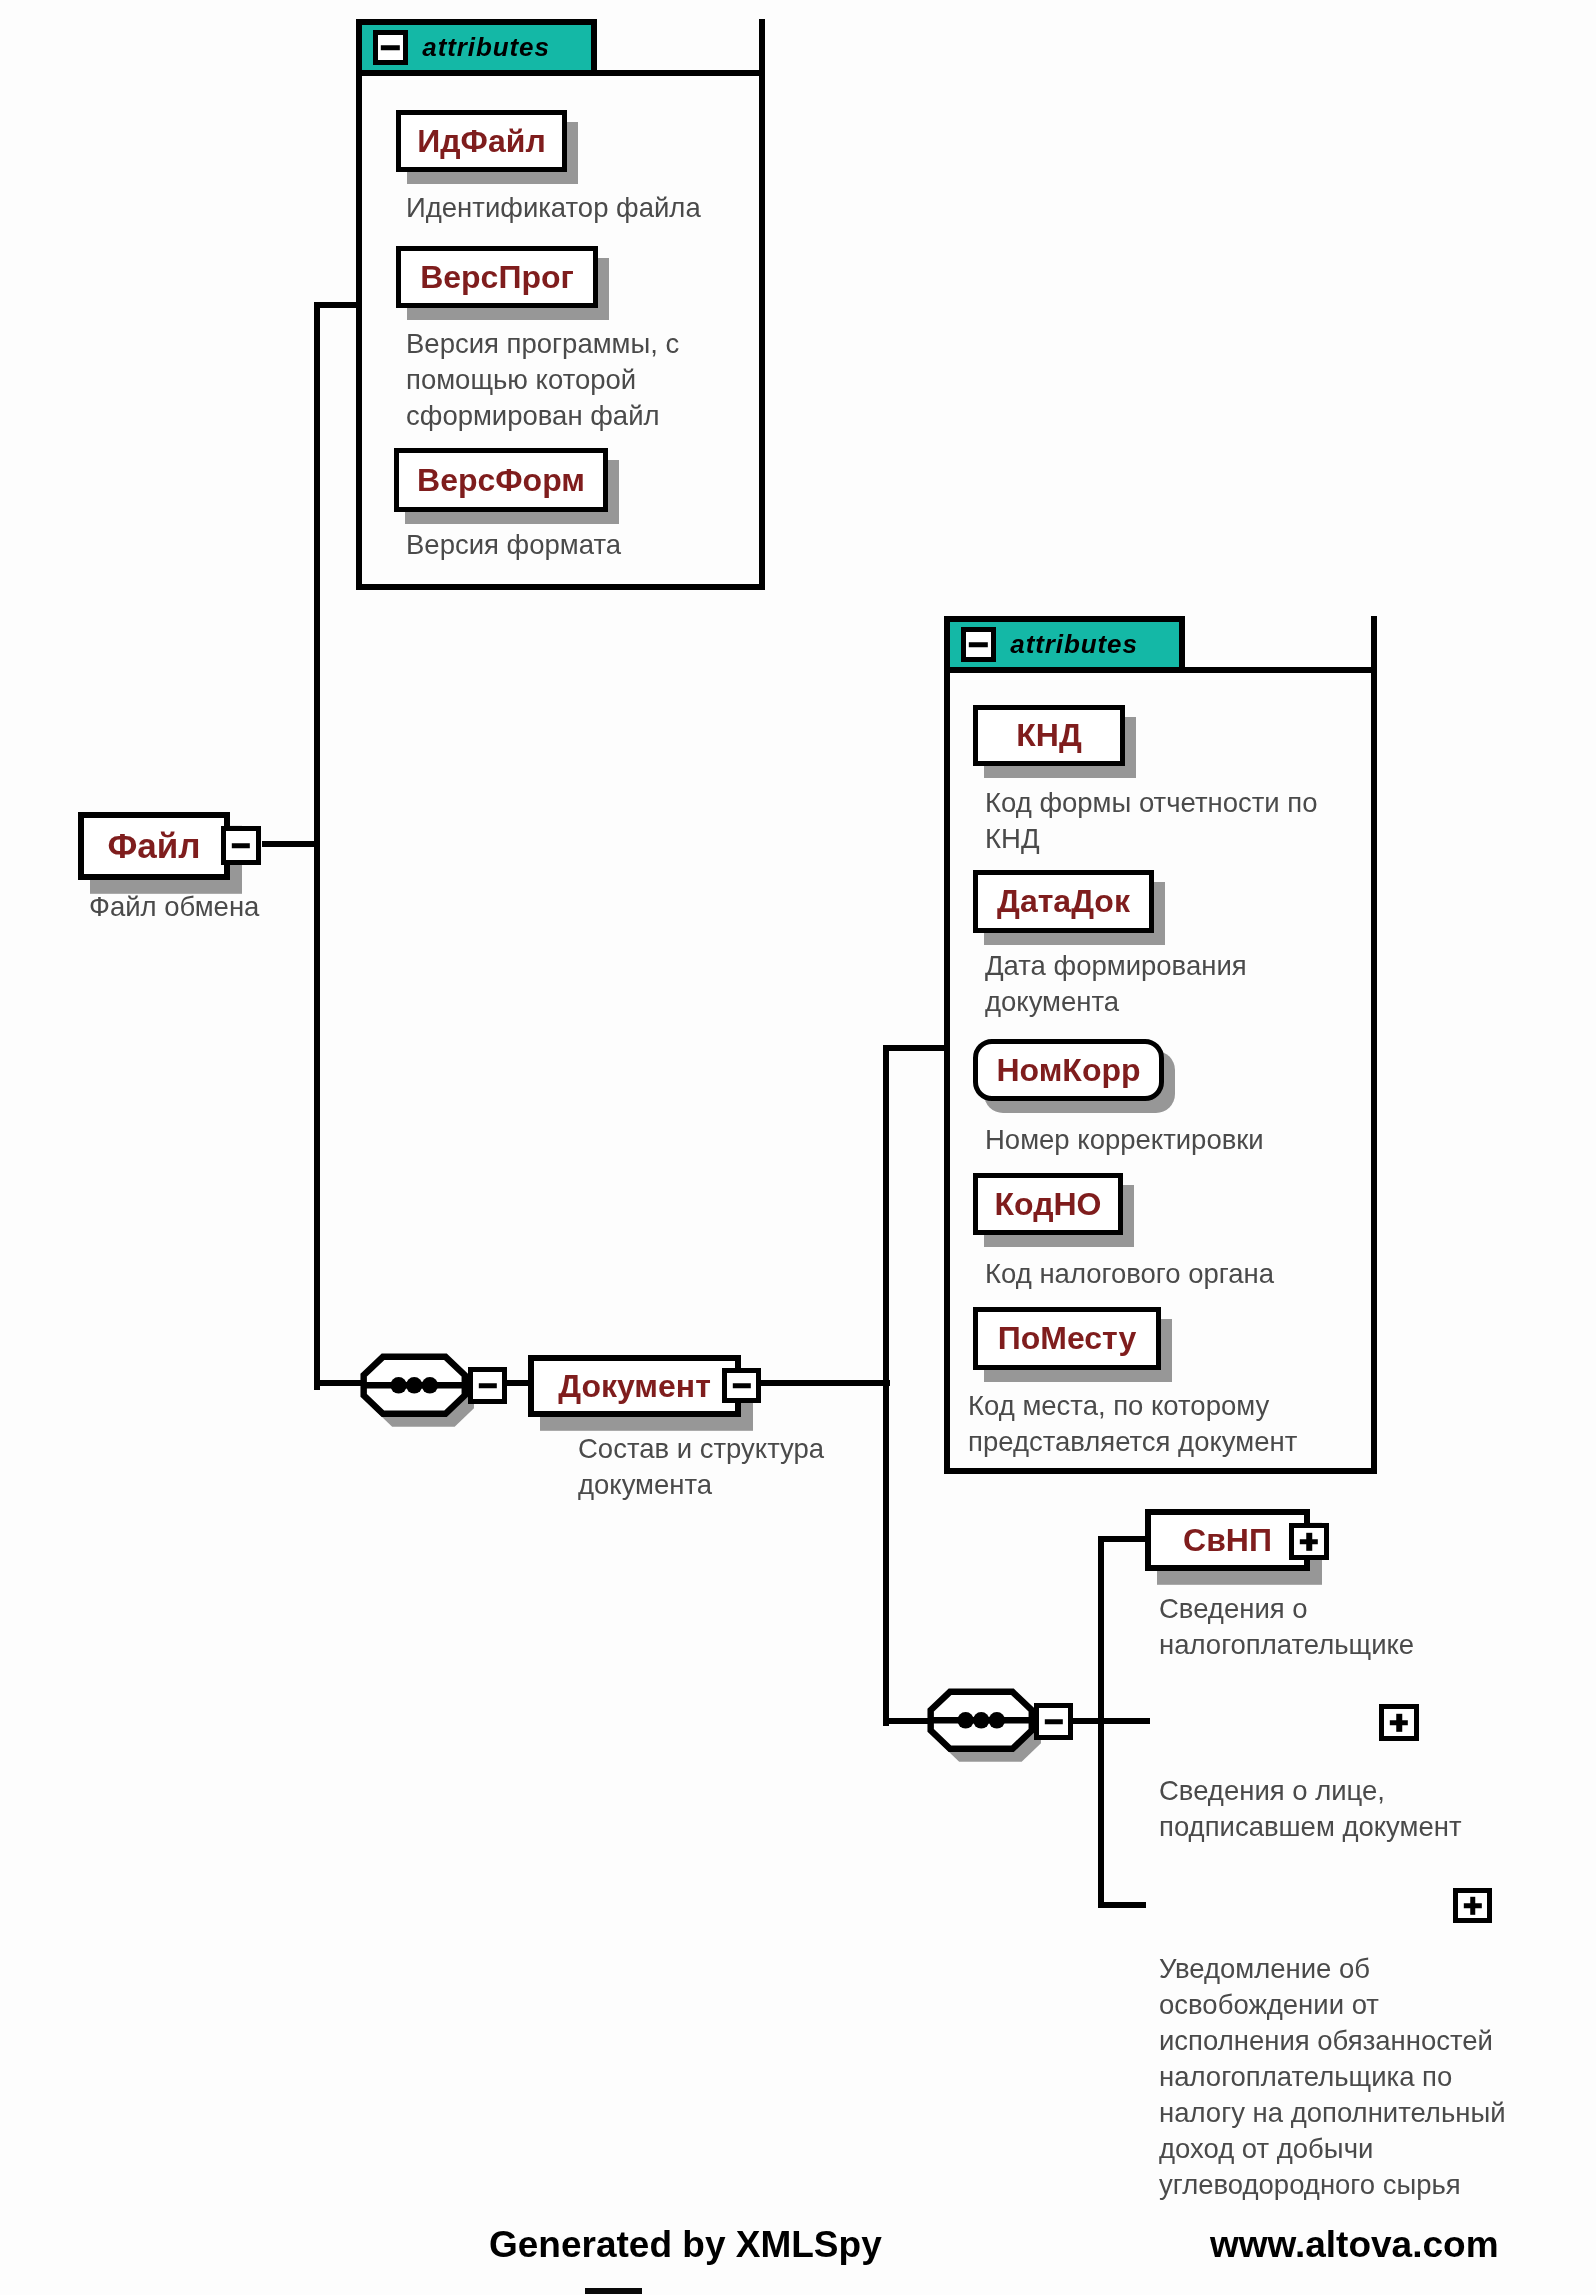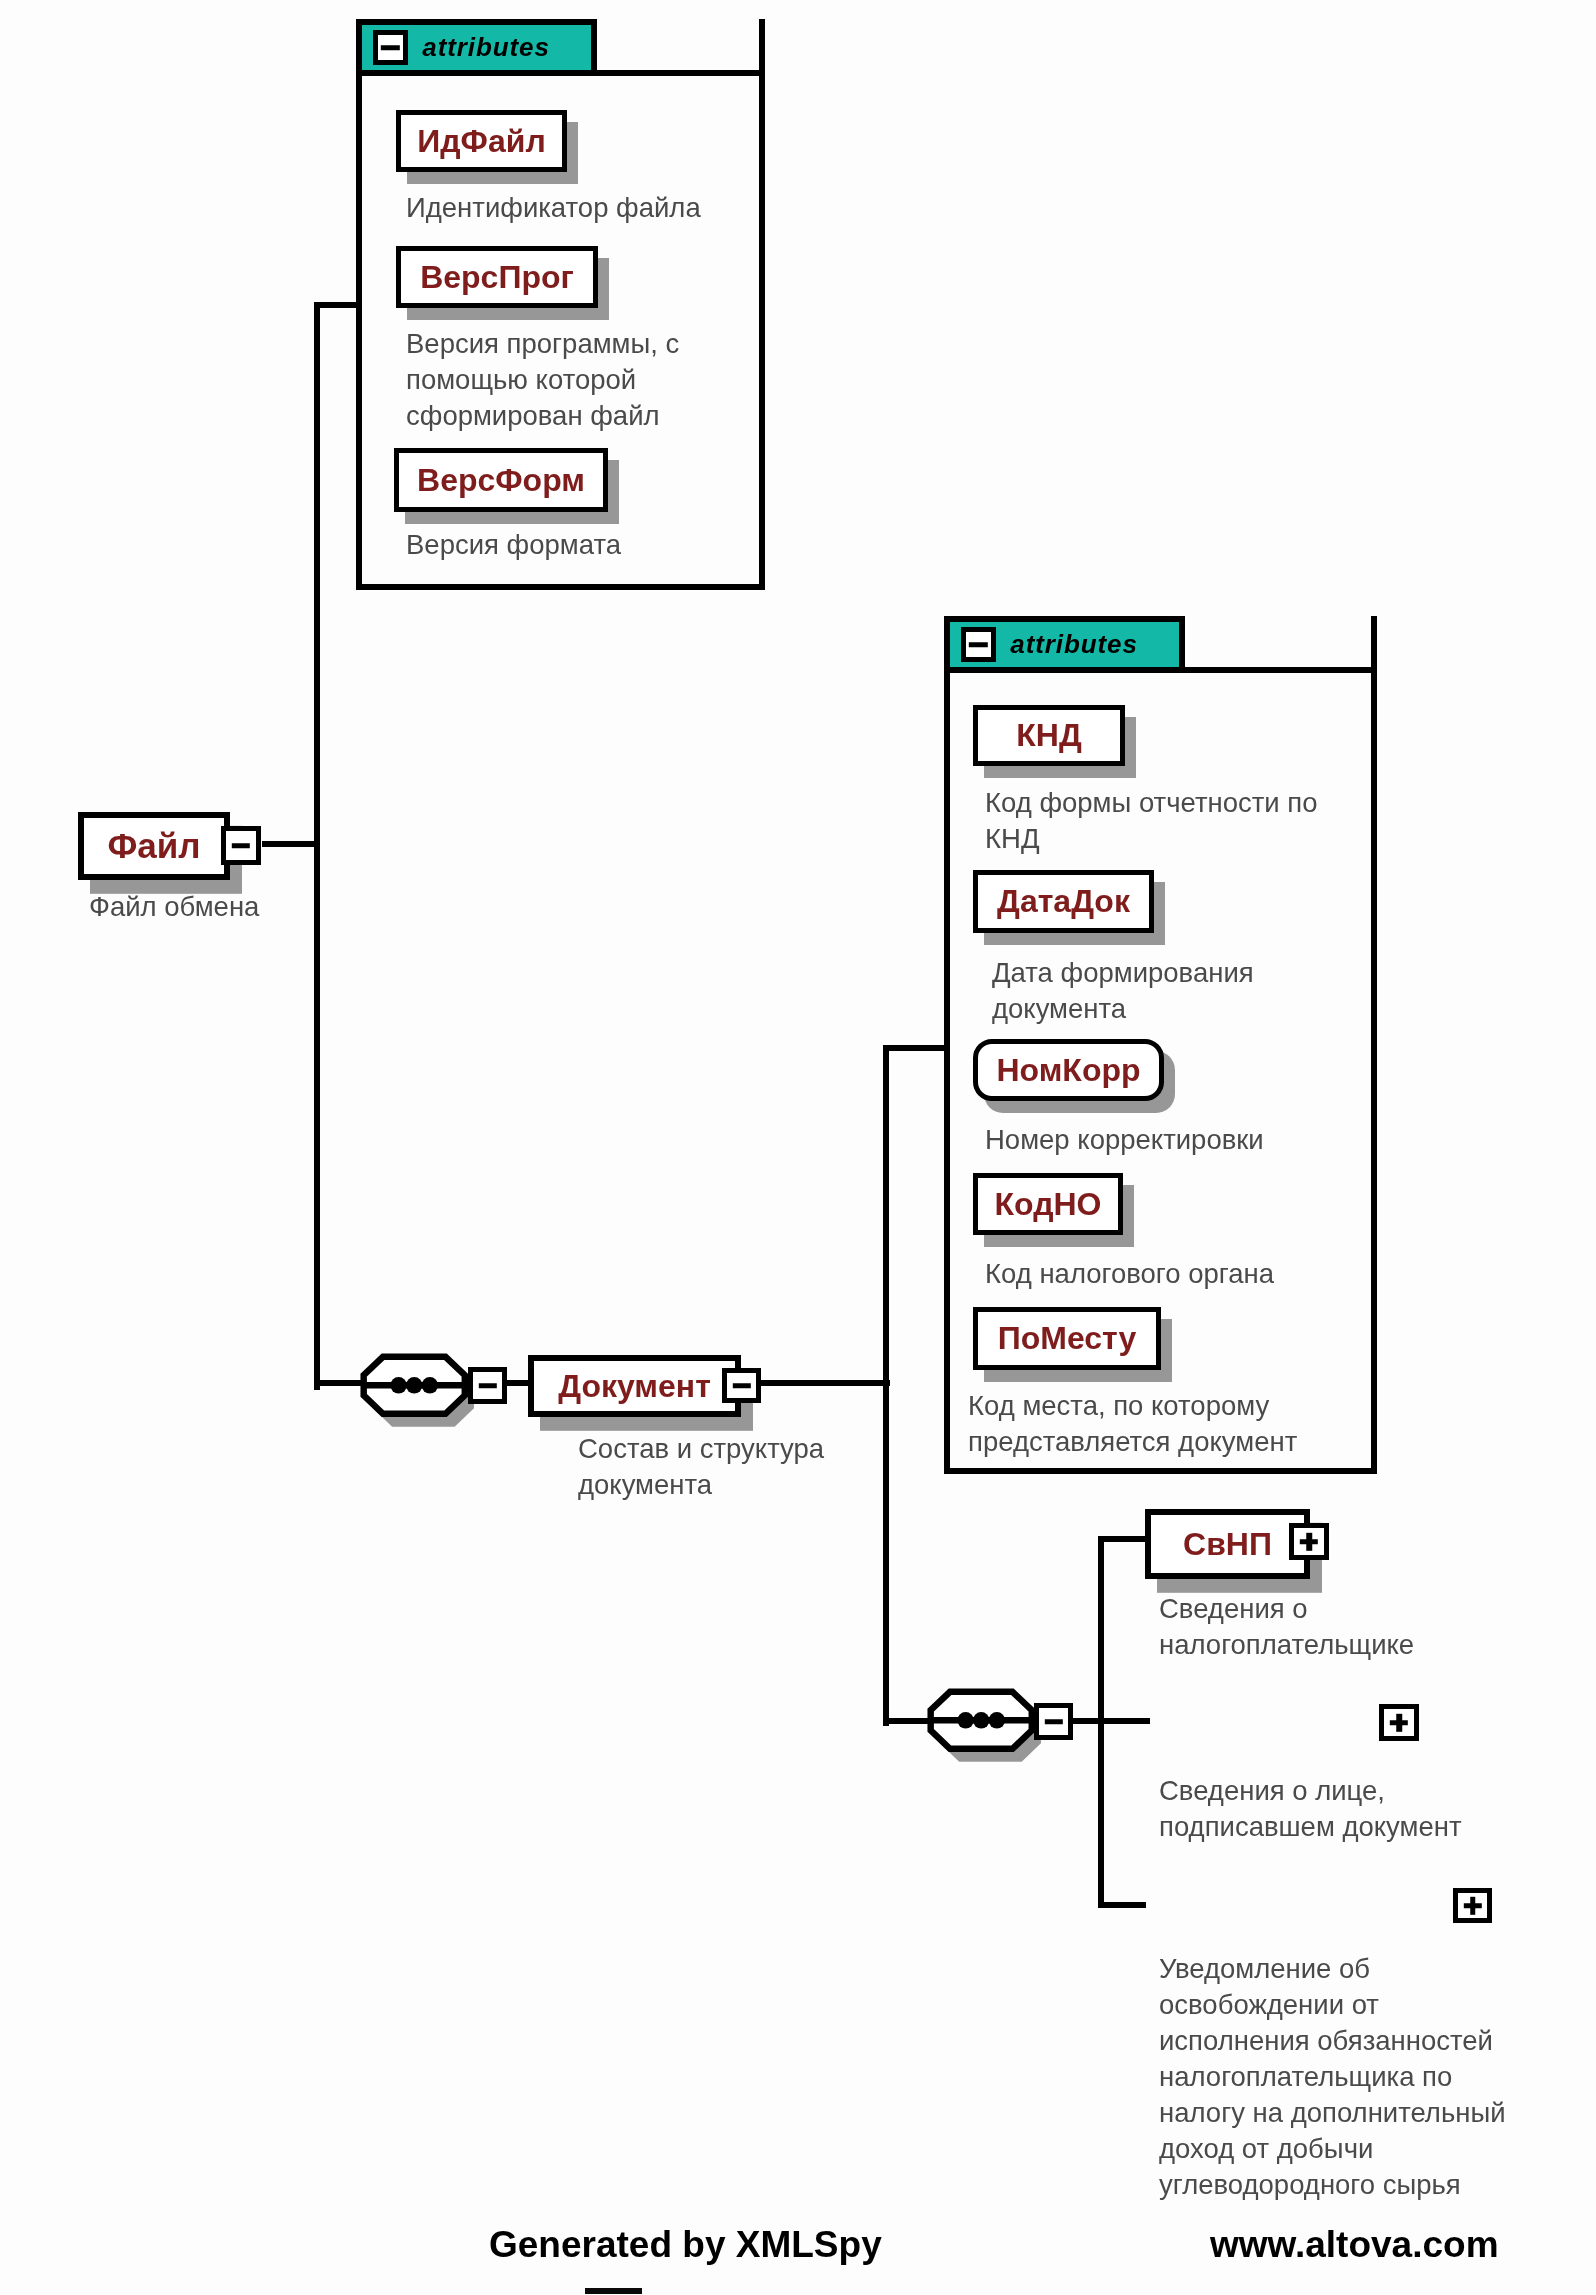--- a/index.html
+++ b/index.html
@@ -93,21 +93,21 @@
       <span class="tablabel">attributes</span>
     </div>
     <div class="node attrbox" style="left:23px;top:89px;width:152px;height:61px;">
       <span>КНД</span>
     </div>
     <div class="annot" style="left:35px;top:169px;">Код формы отчетности по
 КНД</div>
     <div class="node attrbox" style="left:23px;top:254px;width:181px;height:63px;">
       <span>ДатаДок</span>
     </div>
-    <div class="annot" style="left:35px;top:339px;margin-left:7px;">Дата формирования
+    <div class="annot" style="left:35px;top:332px;">Дата формирования
 документа</div>
     <div class="node attrbox" style="left:23px;top:423px;width:191px;height:62px;border-radius:19px;">
       <span>НомКорр</span>
     </div>
     <div class="annot" style="left:35px;top:506px;">Номер корректировки</div>
     <div class="node attrbox" style="left:23px;top:557px;width:150px;height:62px;">
       <span>КодНО</span>
     </div>
     <div class="annot" style="left:35px;top:640px;">Код налогового органа</div>
     <div class="node attrbox" style="left:23px;top:691px;width:188px;height:63px;">
@@ -147,21 +147,21 @@
       <polygon points="35,18 103,18 124,38 124,60 103,80 35,80 14,60 14,38" fill="#979797"></polygon>
       <polygon points="25,4 93,4 114,24 114,46 93,66 25,66 4,46 4,24" fill="#ffffff" stroke="#000000" stroke-width="7"></polygon>
       <line x1="6" y1="35" x2="112" y2="35" stroke="#000000" stroke-width="7"></line>
       <circle cx="42" cy="35" r="9" fill="#000000"></circle>
       <circle cx="59" cy="35" r="9" fill="#000000"></circle>
       <circle cx="76" cy="35" r="9" fill="#000000"></circle>
     </svg>
   </div>
   <div class="toggle" style="left:1034px;top:1703px;width:39px;height:37px;"></div>
 
-  <div class="node" style="left:1145px;top:1509px;width:165px;height:70px;">
+  <div class="node" style="left:1145px;top:1509px;width:165px;height:62px;">
     <span>СвНП</span>
   </div>
   <div class="toggle plus" style="left:1289px;top:1523px;width:40px;height:37px;"></div>
   <div class="annot" style="left:1159px;top:1591px;">Сведения о
 налогоплательщике</div>
 
   <div class="toggle plus" style="left:1379px;top:1704px;width:40px;height:37px;"></div>
   <div class="annot" style="left:1159px;top:1773px;">Сведения о лице,
 подписавшем документ</div>
 

